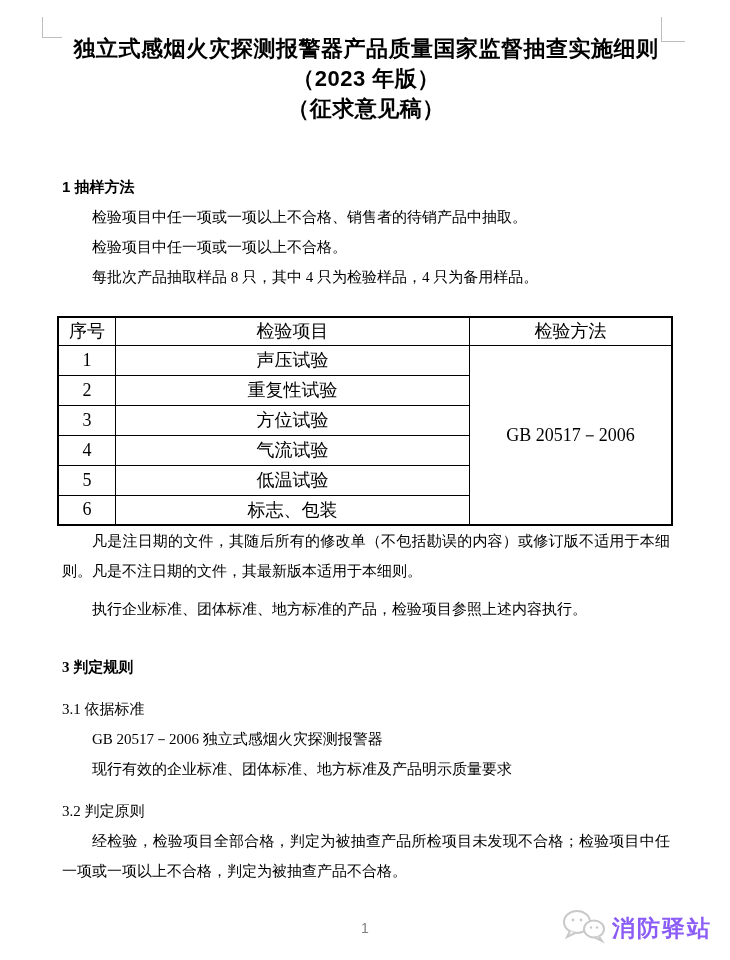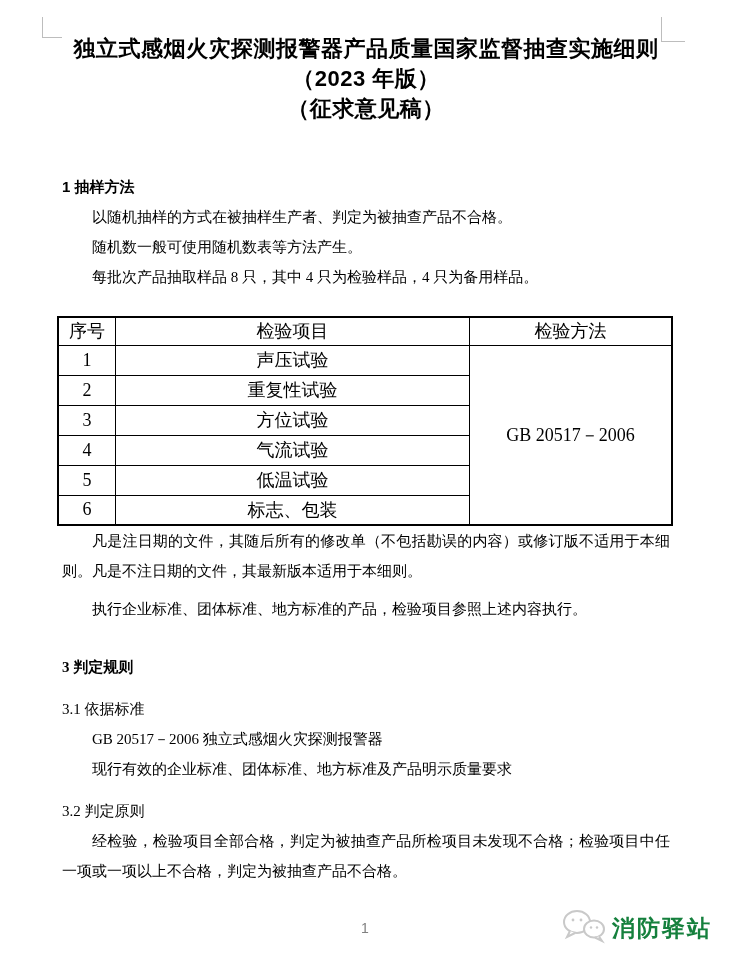--- a/index.html
+++ b/index.html
@@ -77,41 +77,41 @@
     font-family: "Liberation Sans", sans-serif;
   }
   .watermark {
     position: absolute; right: 18px; bottom: 12px;
     display: flex; align-items: center; gap: 6px;
     color: #c9c9c9;
   }
   .watermark-text {
     font-family: "Liberation Sans", sans-serif;
     font-size: 23px; font-weight: bold;
-    letter-spacing: 2px; color: #15803d;
+    letter-spacing: 2px; color: #8b5cf6;
     line-height: 1;
   }
 </style>
 </head>
 <body>
 
 <div class="page">
 
   <div class="crop crop-tl"></div>
   <div class="crop crop-tr"></div>
 
   <div class="content">
 
     <div class="title-line">独立式感烟火灾探测报警器产品质量国家监督抽查实施细则</div>
     <div class="title-line">（2023 年版）</div>
     <div class="title-line">（征求意见稿）</div>
 
     <div class="heading h1-spacer">1 抽样方法</div>
-    <div class="para">以随机抽样的方式在被抽样生产者、判定为被抽查产品不合格。</div>
-    <div class="para">随机数一般可使用随机数表等方法产生。</div>
+    <div class="para">检验项目中任一项或一项以上不合格、销售者的待销产品中抽取。</div>
+    <div class="para">检验项目中任一项或一项以上不合格。</div>
     <div class="para">每批次产品抽取样品 8 只，其中 4 只为检验样品，4 只为备用样品。</div>
 
 
     <table class="inspection">
       <thead>
         <tr>
           <th class="col-no">序号</th>
           <th class="col-item">检验项目</th>
           <th class="col-method">检验方法</th>
         </tr>

